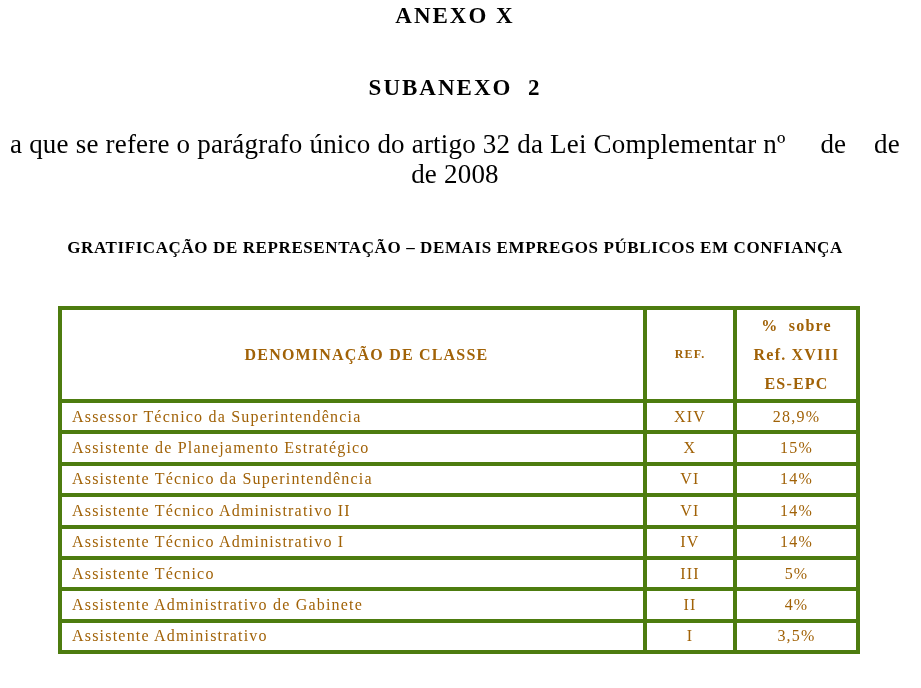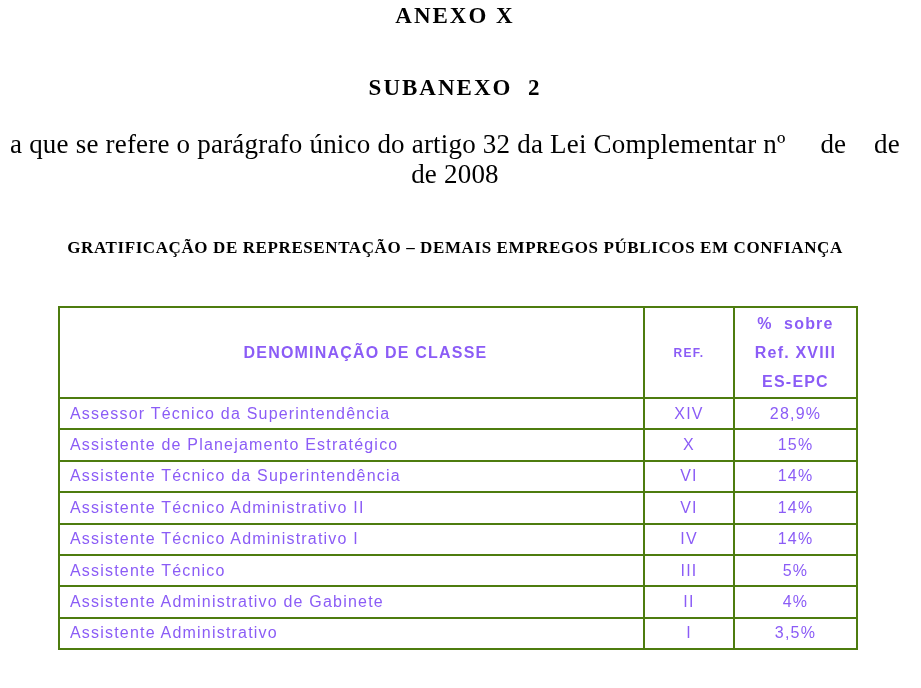--- a/index.html
+++ b/index.html
@@ -54,23 +54,23 @@
   }
   table.gtable {
     position: absolute;
     top: 306px;
     left: 58px;
     width: 798px;
     border-collapse: collapse;
     table-layout: fixed;
   }
   .gtable th, .gtable td {
-    border: 2px solid #4d7c0f;
-    font-family: Liberation Sans, sans-serif;
-    color: #8b5cf6;
+    border: 4px solid #4d7c0f;
+    font-family: Liberation Serif, serif;
+    color: #a16207;
     overflow: hidden;
   }
   .gtable thead tr {
     height: 90px;
   }
   .gtable tbody tr {
     height: 31.4px;
   }
   th.col-class {
     font-size: 16px;

